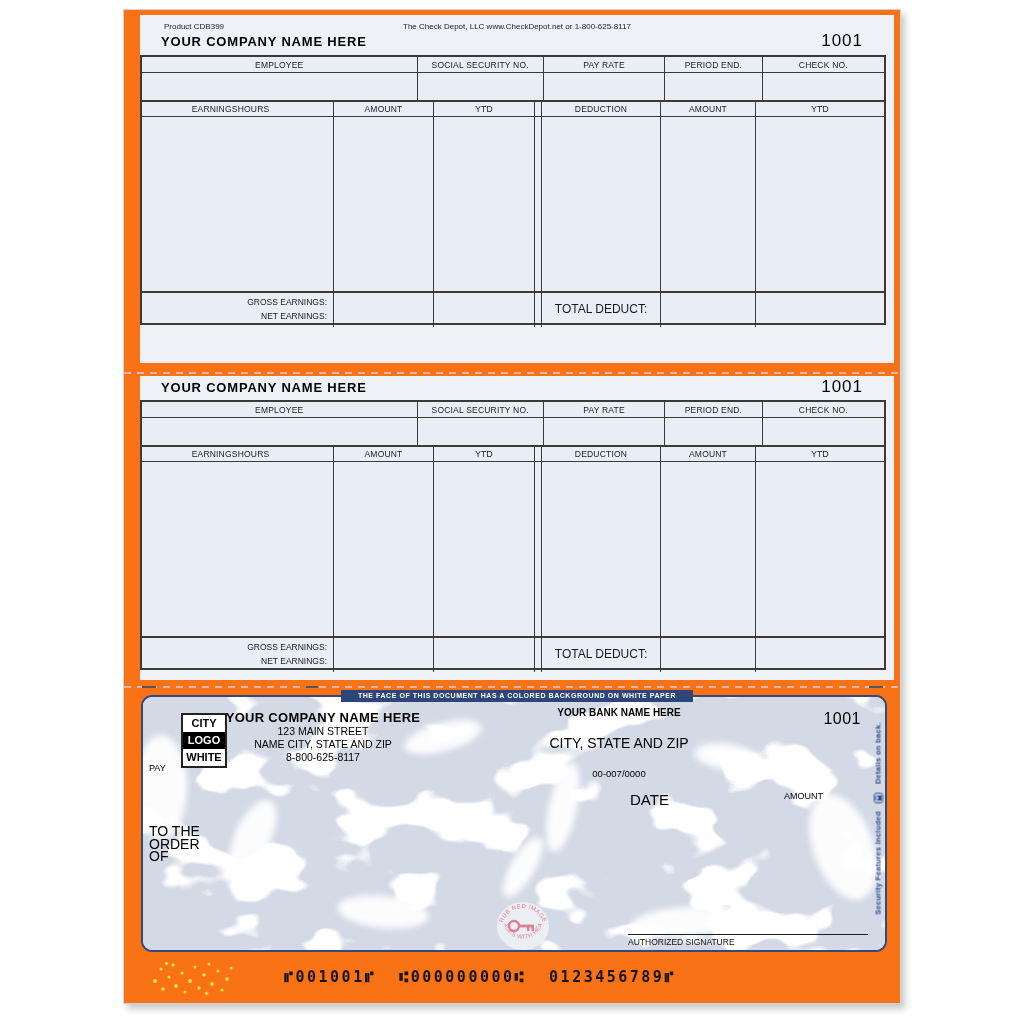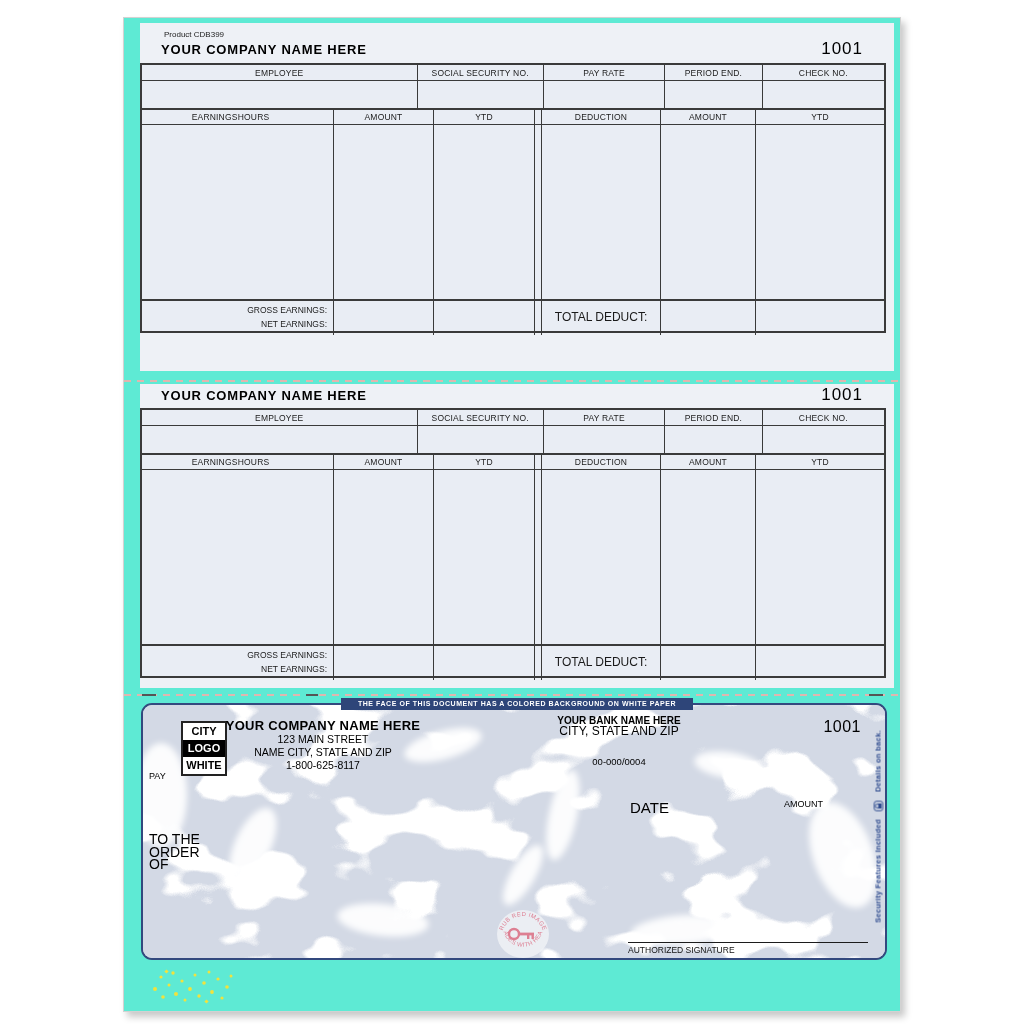--- a/index.html
+++ b/index.html
@@ -1,19 +1,19 @@
 <!DOCTYPE html>
 <html><head>
 <meta charset="utf-8">
 <style>
   html,body{margin:0;padding:0;background:#ffffff;}
   *{box-sizing:border-box;}
   #canvas{position:relative;width:1024px;height:1024px;background:#fff;overflow:hidden;
           font-family:"Liberation Sans",sans-serif;color:#1a1a1a;}
-  #sheet{position:absolute;left:123px;top:17px;width:778px;height:995px;background:#5eead4;
+  #sheet{position:absolute;left:123px;top:9px;width:778px;height:995px;background:#f97316;
          border:1px solid #d2d2d2;box-shadow:4px 5px 7px rgba(0,0,0,.22);}
 
   
   .stub-band{position:absolute;left:16px;width:754px;background:#eef1f6;}
   #stub1{top:5px;height:348px;}
   #stub2{top:366px;height:304px;}
   .product-code{position:absolute;left:24px;top:7px;font-size:8px;color:#222;}
   .vendor-line{position:absolute;left:0;right:0;top:7px;text-align:center;font-size:8px;color:#222;}
   .stub-company{position:absolute;left:21px;font-weight:bold;font-size:13px;letter-spacing:.8px;color:#000;}
   .stub-checkno{position:absolute;right:31px;font-size:17px;letter-spacing:1px;color:#000;}
@@ -56,21 +56,21 @@
   #marble{position:absolute;left:0;top:0;width:100%;height:100%;}
   .ck{position:absolute;z-index:3;}
   #logo-box{left:38px;top:16px;width:46px;height:55px;border:2px solid #222;background:#fff;
             display:flex;flex-direction:column;text-align:center;font-weight:bold;font-size:11px;line-height:17px;color:#000;}
   #logo-box .mid{background:#000;color:#fff;}
   #co-block{left:70px;top:13px;width:220px;text-align:center;color:#000;}
   #co-block .nm{font-size:13px;font-weight:bold;letter-spacing:.3px;}
   #co-block .ln{font-size:10.5px;line-height:13px;}
   #bank-block{left:406px;top:10px;width:140px;text-align:center;color:#000;}
   #bank-block .nm{font-size:10px;font-weight:bold;}
-  #bank-block .ln{font-size:12px;line-height:11px;}
+  #bank-block .ln{font-size:14px;line-height:11px;margin-top:20px;}
   #bank-block .fr{font-size:9.5px;margin-top:19px;}
   #ck-number{right:24px;top:13px;font-size:16px;letter-spacing:.5px;color:#000;}
   #pay-lbl{left:6px;top:66px;font-size:9px;color:#000;}
   #order-lbl{left:6px;top:128px;font-size:14px;line-height:12.5px;color:#000;}
   #date-lbl{left:487px;top:94px;font-size:15px;color:#000;}
   #amount-lbl{left:641px;top:94px;font-size:9px;color:#000;}
   #sig-line{left:485px;top:237px;width:240px;border-top:1.5px solid #1c1c1c;}
   #sig-lbl{left:485px;top:240px;width:240px;text-align:left;font-size:8.5px;color:#111;}
   #seal{left:352px;top:203px;width:56px;height:52px;}
 
@@ -86,20 +86,21 @@
   #dots{position:absolute;left:25px;top:949px;}
 </style>
 </head>
 <body>
 
 <div id="canvas">
  <div id="sheet">
 
   <div class="stub-band" id="stub1">
     <div class="product-code">Product CDB399</div>
+    <div class="vendor-line">The Check Depot, LLC  www.CheckDepot.net  or  1-800-625-8117</div>
     <div class="stub-company" style="top:19px">YOUR COMPANY NAME HERE</div>
     <div class="stub-checkno" style="top:16px">1001</div>
 
     <div class="paytable" style="top:40px">
       <div class="trow1">
         <div class="c" style="width:277px">
               <div class="hlbl">EMPLOYEE</div>
             </div>
         <div class="c" style="width:127px">
               <div class="hlbl">SOCIAL SECURITY NO.</div>
@@ -271,27 +272,27 @@
     <div class="ck" id="logo-box">
       <div>CITY</div>
       <div class="mid">LOGO</div>
       <div>WHITE</div>
     </div>
 
     <div class="ck" id="co-block">
       <div class="nm">YOUR COMPANY NAME HERE</div>
       <div class="ln">123 MAIN STREET</div>
       <div class="ln">NAME CITY, STATE AND ZIP</div>
-      <div class="ln">1-800-625-8117</div>
+      <div class="ln">8-800-625-8117</div>
     </div>
 
     <div class="ck" id="bank-block">
       <div class="nm">YOUR BANK NAME HERE</div>
       <div class="ln">CITY, STATE AND ZIP</div>
-      <div class="fr">00-000/0004</div>
+      <div class="fr">00-007/0000</div>
     </div>
 
     <div class="ck" id="ck-number">1001</div>
     <div class="ck" id="pay-lbl">PAY</div>
     <div class="ck" id="order-lbl">
       <div>TO THE</div>
       <div>ORDER</div>
       <div>OF</div>
     </div>
     <div class="ck" id="date-lbl">DATE</div>
@@ -347,15 +348,16 @@
       <circle cx="60" cy="5" r="1.5"></circle>
           <circle cx="63" cy="25" r="1.9"></circle>
           <circle cx="69" cy="12" r="1.6"></circle>
       <circle cx="73" cy="31" r="1.6"></circle>
           <circle cx="78" cy="20" r="1.8"></circle>
           <circle cx="82" cy="9" r="1.5"></circle>
       <rect x="16" y="3" width="3" height="3" transform="rotate(45 17.5 4.5)"></rect>
       <rect x="56" y="33" width="3" height="3" transform="rotate(45 57.5 34.5)"></rect>
     </g>
   </svg>
+  <div id="micr">⑈001001⑈  ⑆000000000⑆  0123456789⑈</div>
 
  </div>
 </div>
 
 </body></html>

